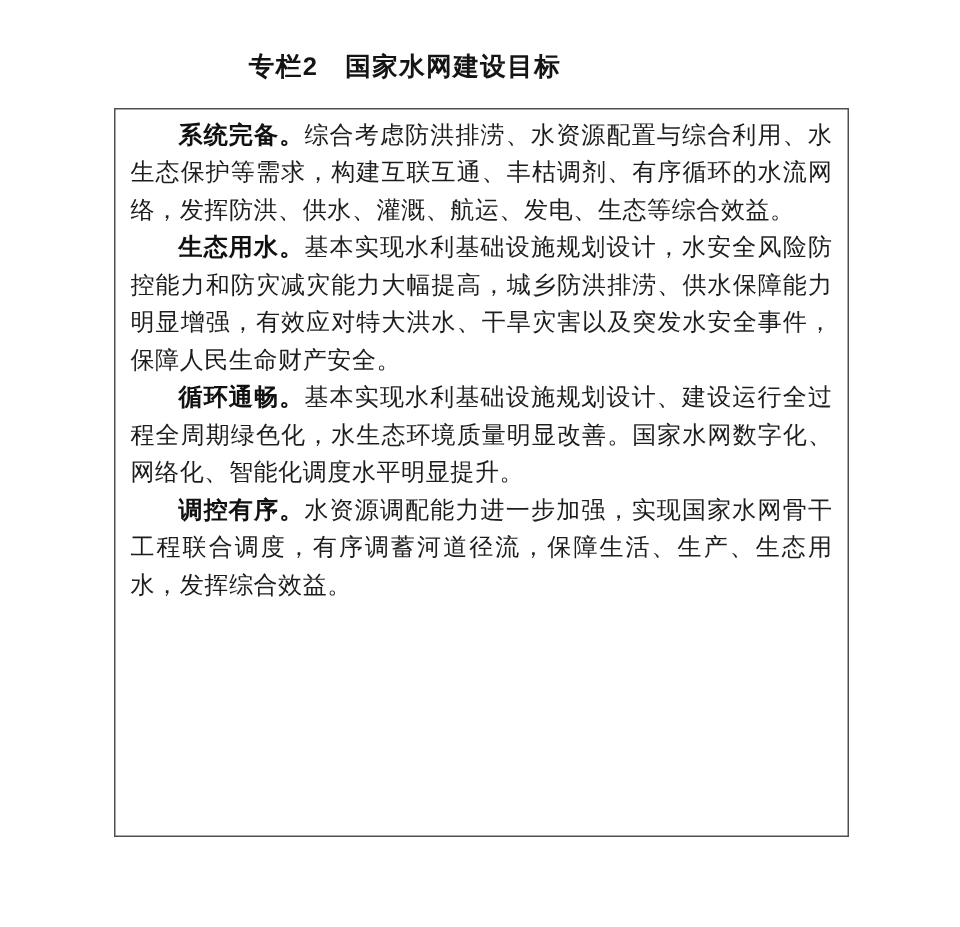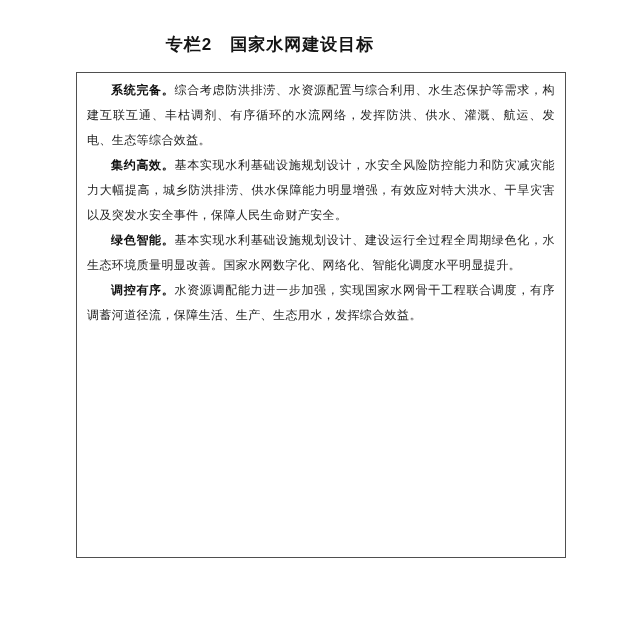--- a/index.html
+++ b/index.html
@@ -36,21 +36,21 @@
     height: 486px;
     box-sizing: border-box;
     border: 1px solid #4f4f4f;
     background: #ffffff;
     padding: 5px 10px 4px 10px;
   }
   .goal-box p {
     margin: 0;
     text-indent: 2em;
     text-align: justify;
-    font-size: 12px;
+    font-size: 16px;
     line-height: 25px;
     letter-spacing: 0.4px;
     color: #1d1d1d;
   }
   .goal-box p .lead {
     font-weight: 700;
     color: #111111;
   }
 </style>
 </head>
@@ -58,26 +58,26 @@
 
 <div class="doc-title">专栏2　国家水网建设目标</div>
 
 <div class="goal-box">
 
   <p>
     <span class="lead">系统完备。</span><span>综合考虑防洪排涝、水资源配置与综合利用、水生态保护等需求，构建互联互通、丰枯调剂、有序循环的水流网络，发挥防洪、供水、灌溉、航运、发电、生态等综合效益。</span>
   </p>
 
   <p>
-    <span class="lead">集约高效。</span><span>基本实现水利基础设施规划设计，水安全风险防控能力和防灾减灾能力大幅提高，城乡防洪排涝、供水保障能力明显增强，有效应对特大洪水、干旱灾害以及突发水安全事件，保障人民生命财产安全。</span>
+    <span class="lead">生态用水。</span><span>基本实现水利基础设施规划设计，水安全风险防控能力和防灾减灾能力大幅提高，城乡防洪排涝、供水保障能力明显增强，有效应对特大洪水、干旱灾害以及突发水安全事件，保障人民生命财产安全。</span>
   </p>
 
 
   <p>
-    <span class="lead">绿色智能。</span><span>基本实现水利基础设施规划设计、建设运行全过程全周期绿色化，水生态环境质量明显改善。国家水网数字化、网络化、智能化调度水平明显提升。</span>
+    <span class="lead">循环通畅。</span><span>基本实现水利基础设施规划设计、建设运行全过程全周期绿色化，水生态环境质量明显改善。国家水网数字化、网络化、智能化调度水平明显提升。</span>
   </p>
 
 
   <p>
     <span class="lead">调控有序。</span><span>水资源调配能力进一步加强，实现国家水网骨干工程联合调度，有序调蓄河道径流，保障生活、生产、生态用水，发挥综合效益。</span>
   </p>
 
 </div>
 
 </body></html>

